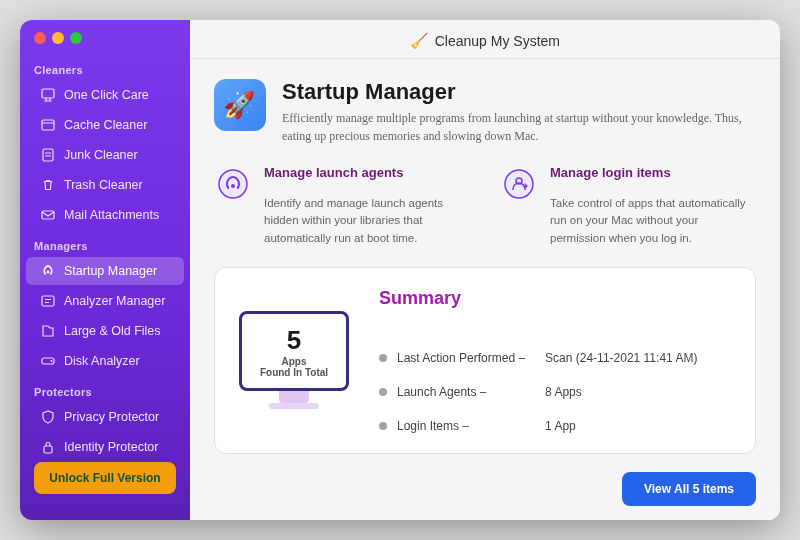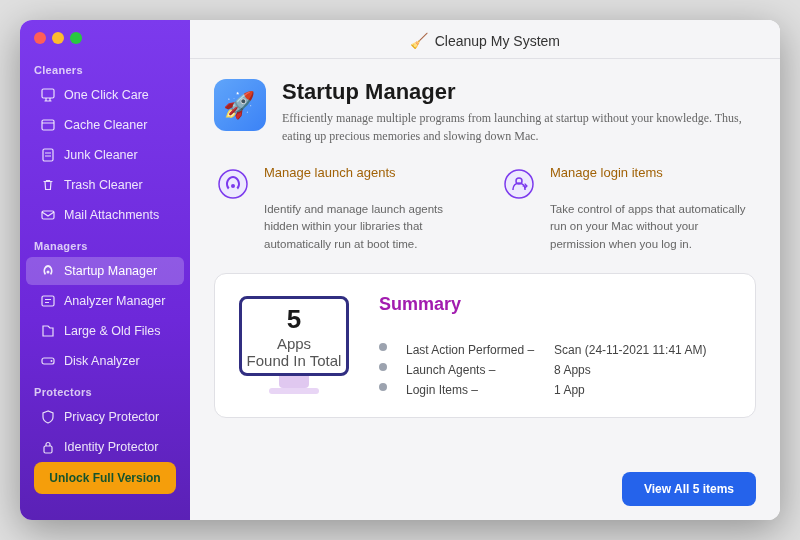--- a/index.html
+++ b/index.html
@@ -162,23 +162,23 @@
       width: 38px;
       height: 38px;
       flex-shrink: 0;
       display: flex;
       align-items: center;
       justify-content: center;
       font-size: 22px;
     }
     .feature-text h3 {
       font-size: 13px;
-      font-weight: 400;
-      color: #a16207;
-      margin-bottom: 21px;
+      font-weight: 700;
+      color: #701a75;
+      margin-bottom: 15px;
     }
     .feature-text p {
       font-size: 11.5px;
       color: #666;
       line-height: 1.5;
     }
     .summary-card {
       background: #fff;
       border: 1px solid #e0e0e5;
       border-radius: 12px;
@@ -203,23 +203,23 @@
       align-items: center;
       justify-content: center;
       background: #fff;
     }
     .monitor-count {
       font-size: 26px;
       font-weight: 700;
       color: #1a1a1a;
     }
     .monitor-label {
-      font-size: 15px;
+      font-size: 10px;
       color: #555;
-      font-weight: 400;
+      font-weight: 700;
     }
     .monitor-stand {
       width: 30px;
       height: 12px;
       background: #e0c8f0;
       border-radius: 0 0 4px 4px;
       margin-top: 0;
     }
     .monitor-base {
       width: 50px;
@@ -237,24 +237,25 @@
       display: flex;
       gap: 20px;
     }
     .summary-col {
       display: flex;
       flex-direction: column;
       gap: 6px;
     }
     .summary-row {
       display: flex;
-      align-items: flex-start;
-      gap: 19px;
+      align-items: center;
+      gap: 10px;
       font-size: 12px;
       color: #444;
+      margin-top: 14px;
     }
     .dot {
       width: 8px;
       height: 8px;
       border-radius: 50%;
       background: #9ca3af;
       flex-shrink: 0;
     }
     .summary-value {
       font-size: 12px;

